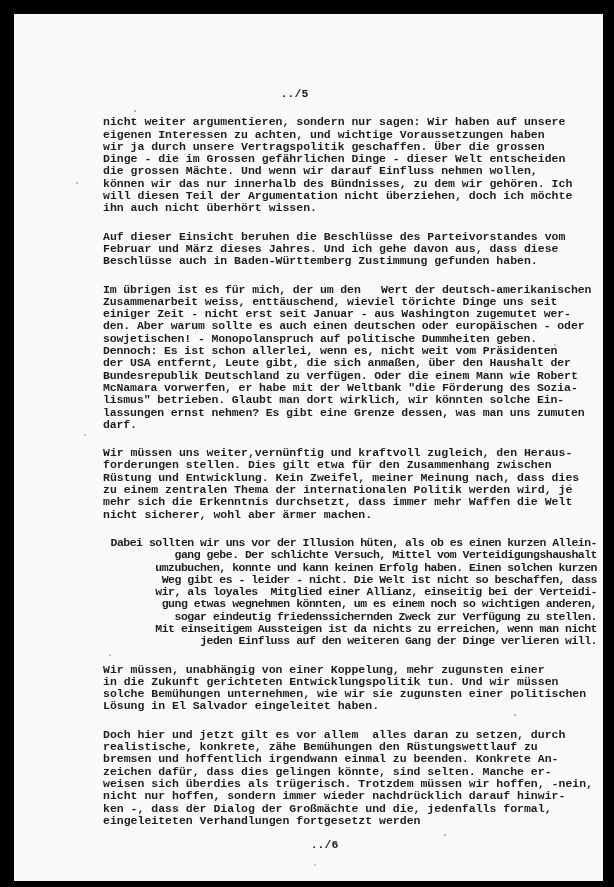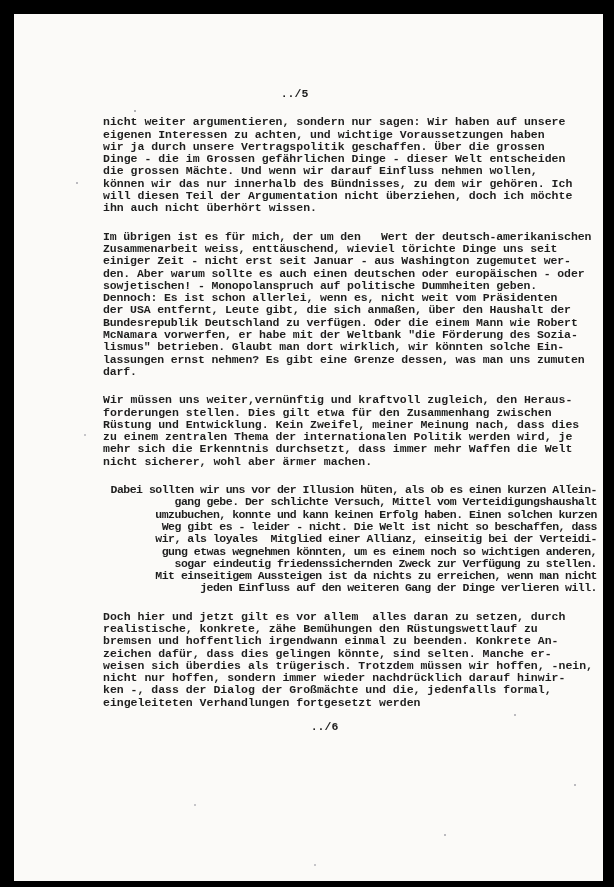--- a/index.html
+++ b/index.html
@@ -91,20 +91,23 @@
 
     <div class="body-text">
       <p class="para">nicht weiter argumentieren, sondern nur sagen: Wir haben auf unsere
 eigenen Interessen zu achten, und wichtige Voraussetzungen haben
 wir ja durch unsere Vertragspolitik geschaffen. Über die grossen
 Dinge - die im Grossen gefährlichen Dinge - dieser Welt entscheiden
 die grossen Mächte. Und wenn wir darauf Einfluss nehmen wollen,
 können wir das nur innerhalb des Bündnisses, zu dem wir gehören. Ich
 will diesen Teil der Argumentation nicht überziehen, doch ich möchte
 ihn auch nicht überhört wissen.</p>
+      <p class="para">Auf dieser Einsicht beruhen die Beschlüsse des Parteivorstandes vom
+Februar und März dieses Jahres. Und ich gehe davon aus, dass diese
+Beschlüsse auch in Baden-Württemberg Zustimmung gefunden haben.</p>
       <p class="para tight">Im übrigen ist es für mich, der um den   Wert der deutsch-amerikanischen
 Zusammenarbeit weiss, enttäuschend, wieviel törichte Dinge uns seit
 einiger Zeit - nicht erst seit Januar - aus Washington zugemutet wer-
 den. Aber warum sollte es auch einen deutschen oder europäischen - oder
 sowjetischen! - Monopolanspruch auf politische Dummheiten geben.
 Dennoch: Es ist schon allerlei, wenn es, nicht weit vom Präsidenten
 der USA entfernt, Leute gibt, die sich anmaßen, über den Haushalt der
 Bundesrepublik Deutschland zu verfügen. Oder die einem Mann wie Robert
 McNamara vorwerfen, er habe mit der Weltbank "die Förderung des Sozia-
 lismus" betrieben. Glaubt man dort wirklich, wir könnten solche Ein-
@@ -118,20 +121,24 @@
 nicht sicherer, wohl aber ärmer machen.</p>
       <p class="para condensed">Dabei sollten wir uns vor der Illusion hüten, als ob es einen kurzen Allein-
 gang gebe. Der schlichte Versuch, Mittel vom Verteidigungshaushalt
 umzubuchen, konnte und kann keinen Erfolg haben. Einen solchen kurzen
 Weg gibt es - leider - nicht. Die Welt ist nicht so beschaffen, dass
 wir, als loyales  Mitglied einer Allianz, einseitig bei der Verteidi-
 gung etwas wegnehmen könnten, um es einem noch so wichtigen anderen,
 sogar eindeutig friedenssichernden Zweck zur Verfügung zu stellen.
 Mit einseitigem Aussteigen ist da nichts zu erreichen, wenn man nicht
 jeden Einfluss auf den weiteren Gang der Dinge verlieren will.</p>
+      <p class="para">Wir müssen, unabhängig von einer Koppelung, mehr zugunsten einer
+in die Zukunft gerichteten Entwicklungspolitik tun. Und wir müssen
+solche Bemühungen unternehmen, wie wir sie zugunsten einer politischen
+Lösung in El Salvador eingeleitet haben.</p>
       <p class="para">Doch hier und jetzt gilt es vor allem  alles daran zu setzen, durch
 realistische, konkrete, zähe Bemühungen den Rüstungswettlauf zu
 bremsen und hoffentlich irgendwann einmal zu beenden. Konkrete An-
 zeichen dafür, dass dies gelingen könnte, sind selten. Manche er-
 weisen sich überdies als trügerisch. Trotzdem müssen wir hoffen, -nein,
 nicht nur hoffen, sondern immer wieder nachdrücklich darauf hinwir-
 ken -, dass der Dialog der Großmächte und die, jedenfalls formal,
 eingeleiteten Verhandlungen fortgesetzt werden</p>
     </div>
 

